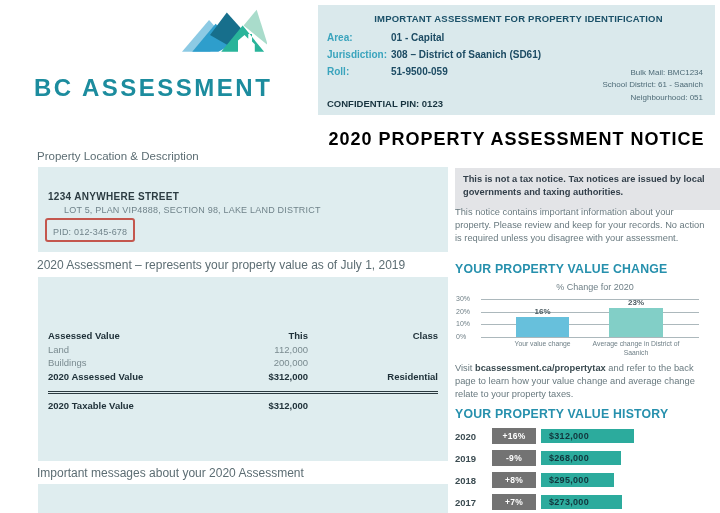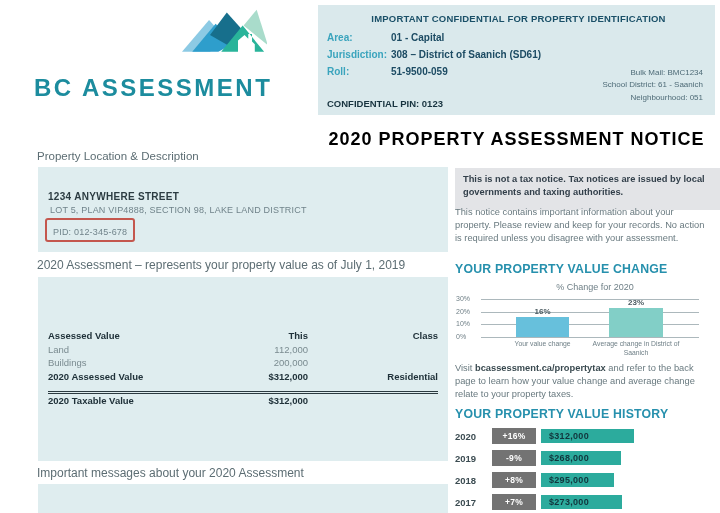--- a/index.html
+++ b/index.html
@@ -24,34 +24,34 @@
 
   
   .title{position:absolute;left:318px;top:129px;width:397px;text-align:center;
          font-size:18px;font-weight:bold;letter-spacing:1px;color:#000000;}
 
   
   .sec-heading{position:absolute;font-size:11.5px;color:#5C6D73;}
   .loc-heading{left:37px;top:150px;}
   .loc-box{position:absolute;left:38px;top:167px;width:410px;height:85px;background:#DFEDEF;}
   .addr1{margin:24px 0 0 10px;font-size:10px;font-weight:bold;color:#2C3C42;letter-spacing:.3px;}
-  .addr2{margin:3px 0 0 12px;font-size:9px;color:#70838A;letter-spacing:.2px;}
+  .addr2{margin:3px 0 0 26px;font-size:9px;color:#70838A;letter-spacing:.2px;}
   .pid-wrap{margin:3px 0 0 7px;display:inline-block;border:2px solid #C4574E;
             border-radius:3px;padding:1px 6px;}
   .pid-text{font-size:9px;color:#70838A;letter-spacing:.2px;}
 
   .assess-heading{left:37px;top:258px;font-size:12px;}
   .assess-box{position:absolute;left:38px;top:277px;width:410px;height:184px;background:#DFEDEF;}
   .atable{margin:52px 10px 0 10px;}
   .trow{display:grid;grid-template-columns:1fr 130px 130px;font-size:9.5px;
         color:#7A8B90;line-height:13.5px;}
   .trow .c2,.trow .c3{text-align:right;}
   .trow.head,.trow.bold{font-weight:bold;color:#20323A;}
   .trow.rule{border-bottom:3px double #2B3A40;padding-bottom:8px;}
-  .trow.rule + .trow{}
+  .trow.rule + .trow{margin-top:5px;}
 
   .messages-heading{left:37px;top:466px;font-size:12px;}
   .bottom-box{position:absolute;left:38px;top:484px;width:410px;height:29px;background:#DFEDEF;}
 
   
   .gray-box{position:absolute;left:455px;top:168px;width:258px;height:32px;background:#E3E4E7;
             padding:5px 8px;box-sizing:content-box;font-size:9.3px;font-weight:bold;
             color:#323F4A;line-height:1.35;}
   .gray-box .em{font-weight:900;}
   .intro{position:absolute;left:455px;top:206px;width:252px;font-size:9.3px;
@@ -96,21 +96,21 @@
   <svg class="logo" viewBox="0 0 90 60">
     <polygon points="66,21 80,4 92,42" fill="#A9DCCB"></polygon>
     <polygon points="0,49 29,15 46,34 30,49" fill="#8CCAE4"></polygon>
     <polygon points="11,49 36,19 57,39 39,49" fill="#2E9ECC"></polygon>
     <polygon points="30,31 48,7 66,27 51,43" fill="#176F8C"></polygon>
     <path fill="#29B49A" fill-rule="evenodd" d="M42,49 L65,21 L88,49 Z M60,49 L60,37 L67,31 L71,35 L71,30 L75,30 L75,38 L78,41 L78,49 Z"></path>
   </svg>
   <div class="wordmark">BC ASSESSMENT</div>
 
   <div class="idbox">
-    <div class="idbox-header">IMPORTANT CONFIDENTIAL FOR PROPERTY IDENTIFICATION</div>
+    <div class="idbox-header">IMPORTANT ASSESSMENT FOR PROPERTY IDENTIFICATION</div>
     <div class="id-fields">
 
     <div class="id-row">
           <span class="id-label">Area:</span>
           <span class="id-value">01 - Capital</span>
         </div>
         <div class="id-row">
           <span class="id-label">Jurisdiction:</span>
           <span class="id-value">308 – District of Saanich (SD61)</span>
         </div>

